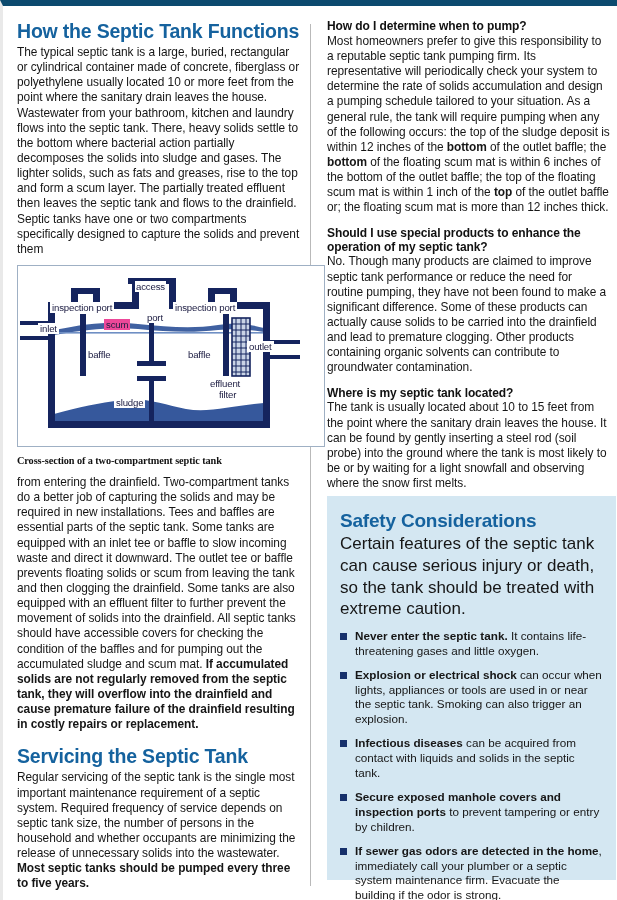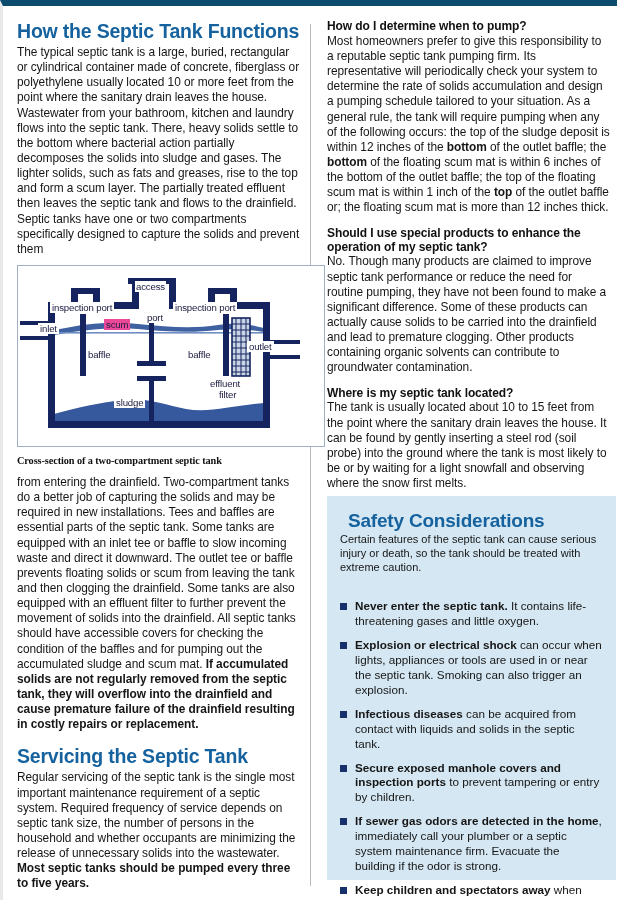--- a/index.html
+++ b/index.html
@@ -84,24 +84,24 @@
   .fig-svg { position: absolute; left: 0; top: 0; }
 
   
   .safety-box {
     position: absolute;
     left: 324px; top: 490px;
     width: 289px; height: 384px;
     background: #d4e7f2;
     padding: 14px 13px 10px 13px;
   }
-  .safety-box h1.blue-head { font-size: 19px; margin-bottom: 2px; margin-left: 8px; }
+  .safety-box h1.blue-head { font-size: 19px; margin-bottom: 2px; }
   .safety-intro {
-    font-size: 11px; line-height: 1.27; color: #161616;
-    margin-bottom: 24px;
+    font-size: 17px; line-height: 1.27; color: #161616;
+    margin-bottom: 9px;
   }
   ul.safety-list { list-style: none; }
   ul.safety-list li {
     position: relative;
     padding-left: 15px;
     margin-bottom: 9px;
     font-size: 11.7px;
     line-height: 1.275;
     color: #161616;
   }

